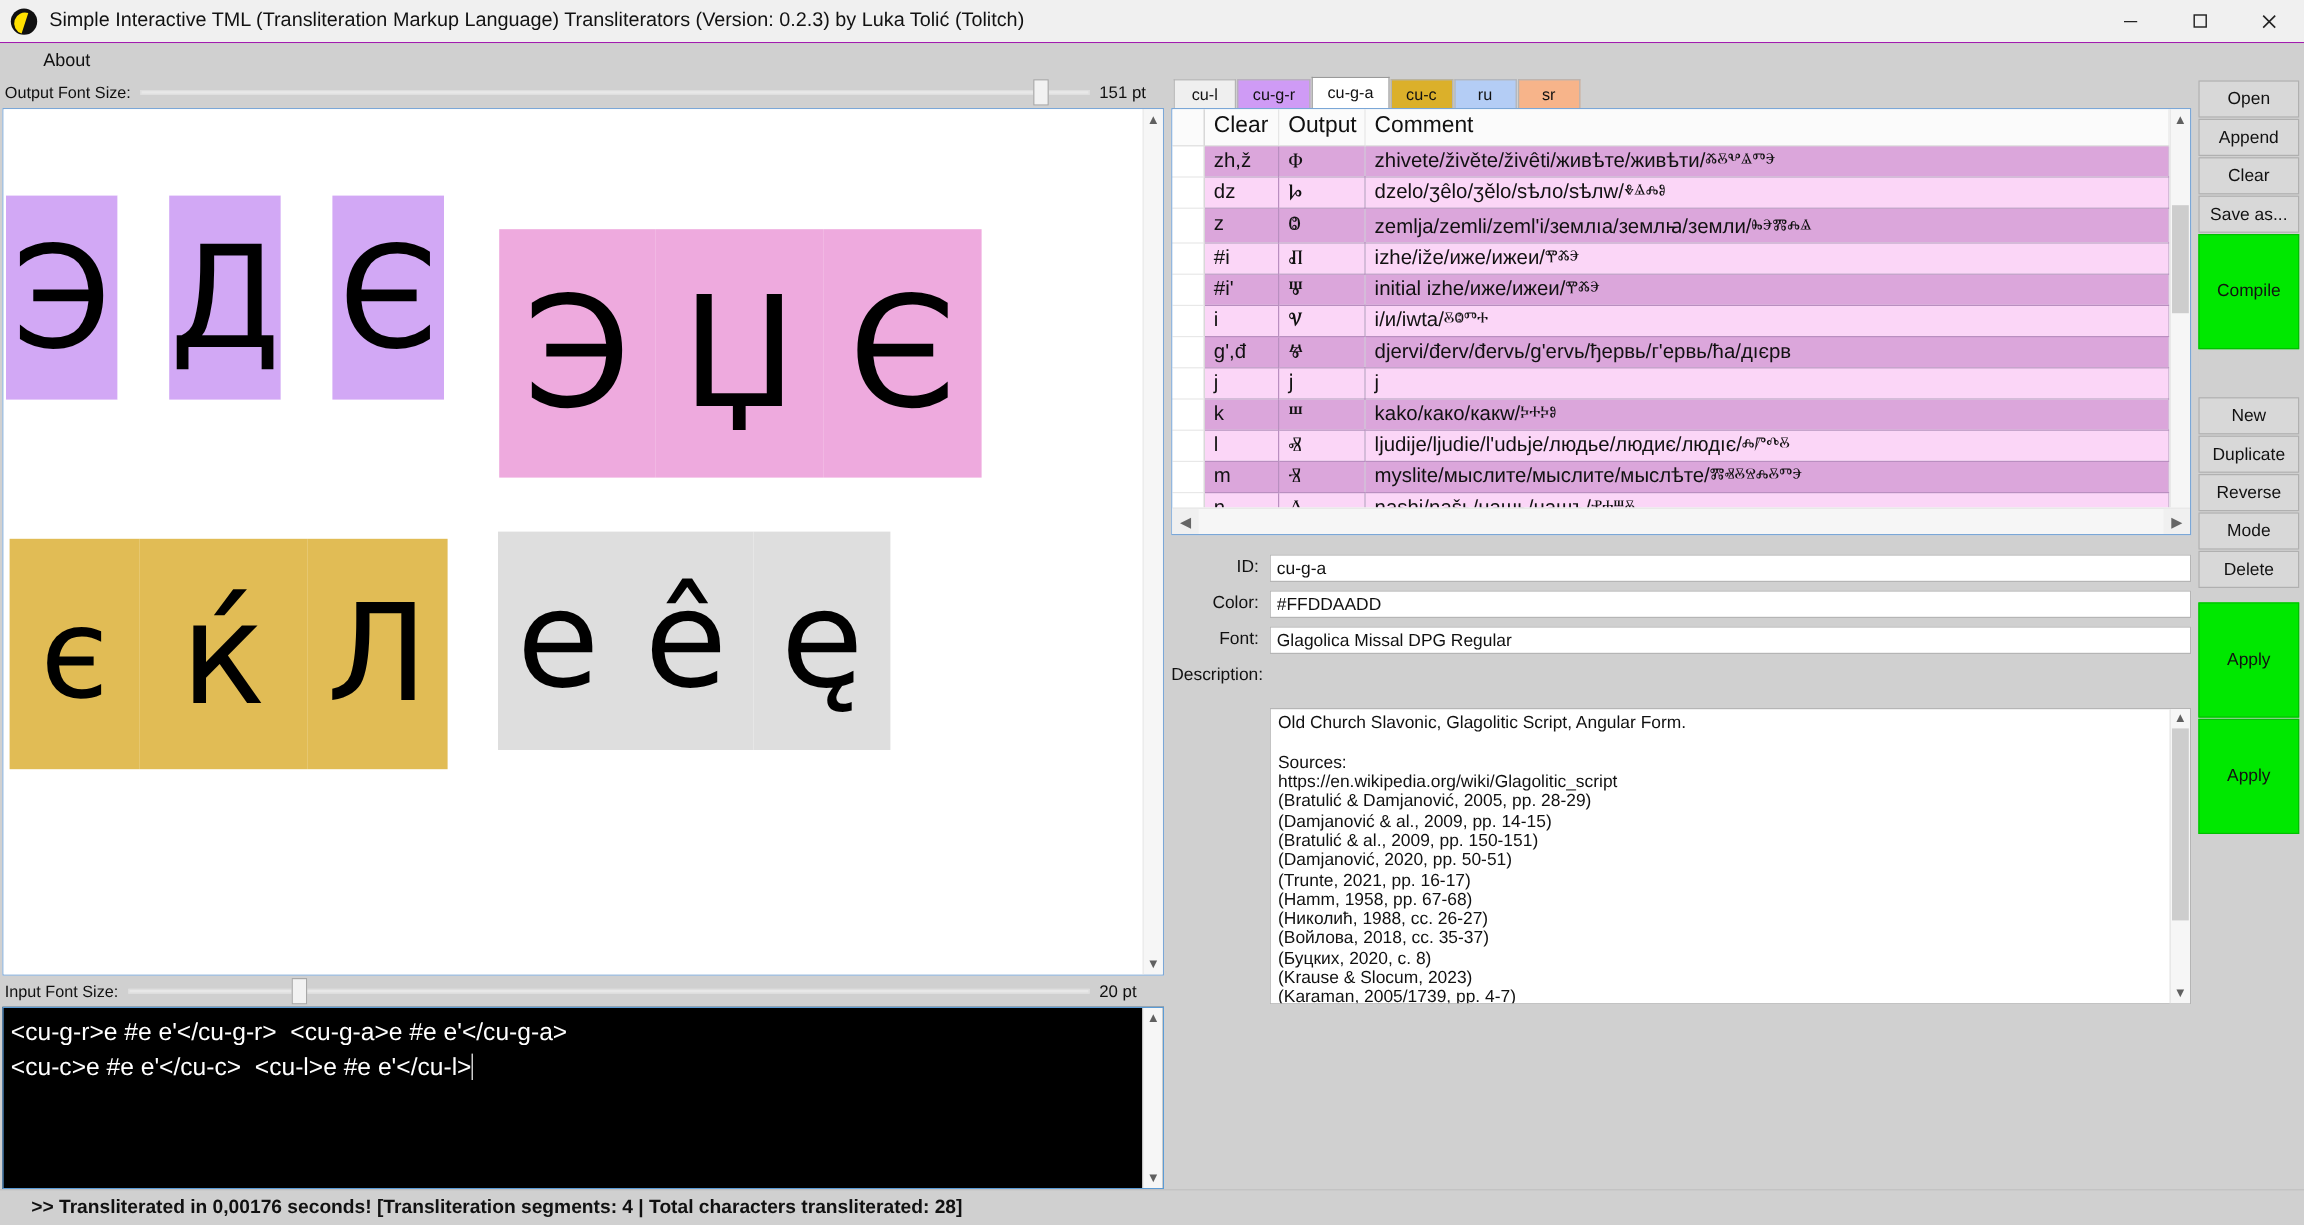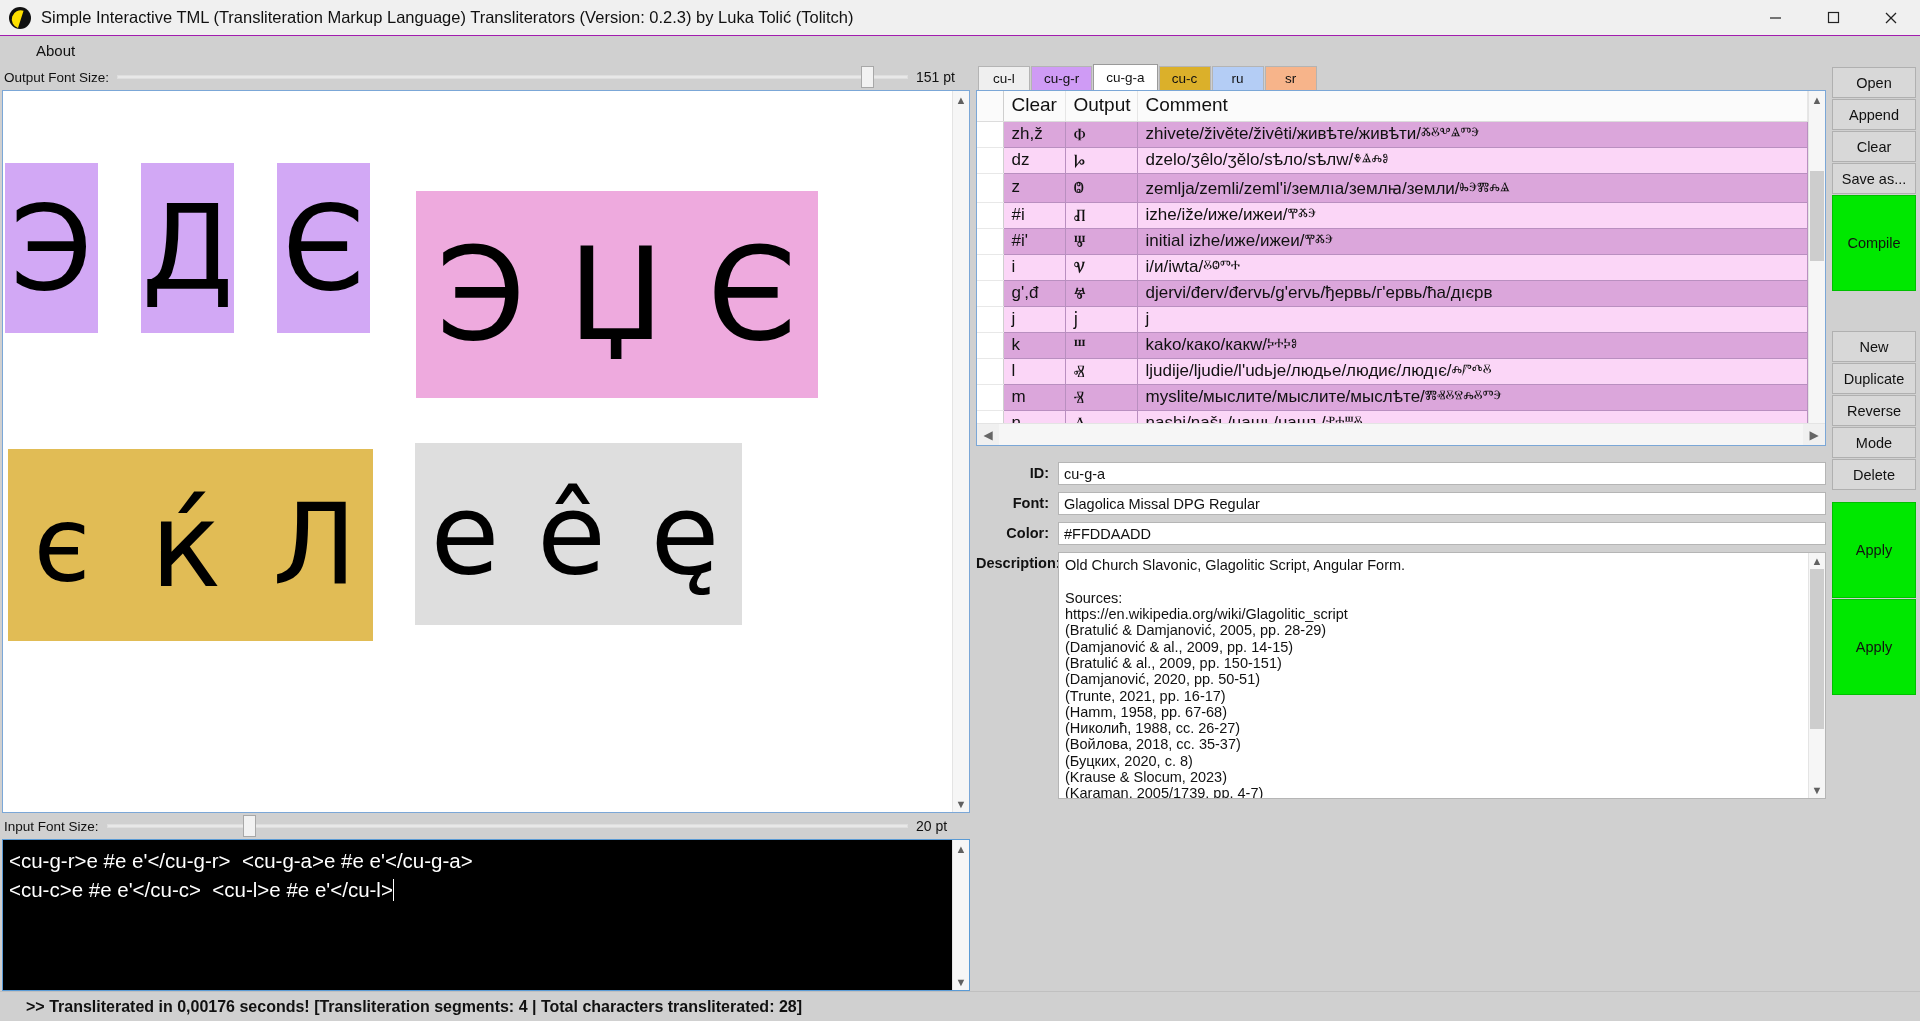--- a/index.html
+++ b/index.html
@@ -369,21 +369,20 @@
     align-items: flex-start;
   }
   .formrow .flbl {
     width: 82px;
     text-align: right;
     padding-right: 9px;
     font-size: 14.5px;
     color: #111;
     padding-top: 3px;
     flex: none;
-    font-weight: bold;
   }
   .formrow input.f {
     flex: 1;
     min-width: 0;
     height: 23px;
     border: 1px solid #b5b5b5;
     background: #fff;
     font-size: 14.5px;
     font-family: "Liberation Sans", sans-serif;
     padding: 0 5px;
@@ -391,20 +390,21 @@
     outline: none;
   }
   .descbox {
     flex: 1;
     min-width: 0;
     border: 1px solid #b5b5b5;
     background: #fff;
     display: flex;
     min-height: 0;
     height: 247px;
+    margin-top: 38px;
   }
   .desctext {
     flex: 1;
     min-width: 0;
     font-size: 14.5px;
     line-height: 1.125;
     padding: 4px 6px;
     color: #111;
     white-space: pre-wrap;
     overflow: hidden;
@@ -660,26 +660,26 @@
             <div class="arrr">▶</div>
           </div>
         </div>
 
         <div class="propform">
           <div class="formrow">
             <div class="flbl">ID:</div>
             <input class="f" value="cu-g-a" style="">
           </div>
           <div class="formrow">
+            <div class="flbl">Color:</div>
+            <input class="f" value="#FFDDAADD" style="">
+          </div>
+          <div class="formrow">
             <div class="flbl">Font:</div>
             <input class="f" value="Glagolica Missal DPG Regular" style="">
-          </div>
-          <div class="formrow">
-            <div class="flbl">Color:</div>
-            <input class="f" value="#FFDDAADD" style="">
           </div>
           <div class="formrow">
             <div class="flbl">Description:</div>
             <div class="descbox">
               <div class="desctext">Old Church Slavonic, Glagolitic Script, Angular Form.
 
 Sources:
 https://en.wikipedia.org/wiki/Glagolitic_script
 (Bratulić &amp; Damjanović, 2005, pp. 28-29)
 (Damjanović &amp; al., 2009, pp. 14-15)

